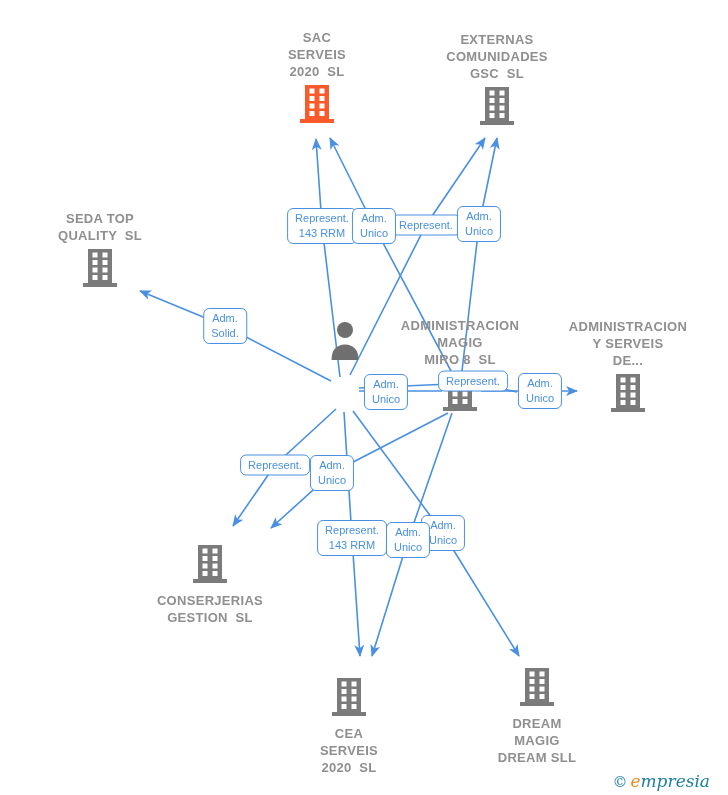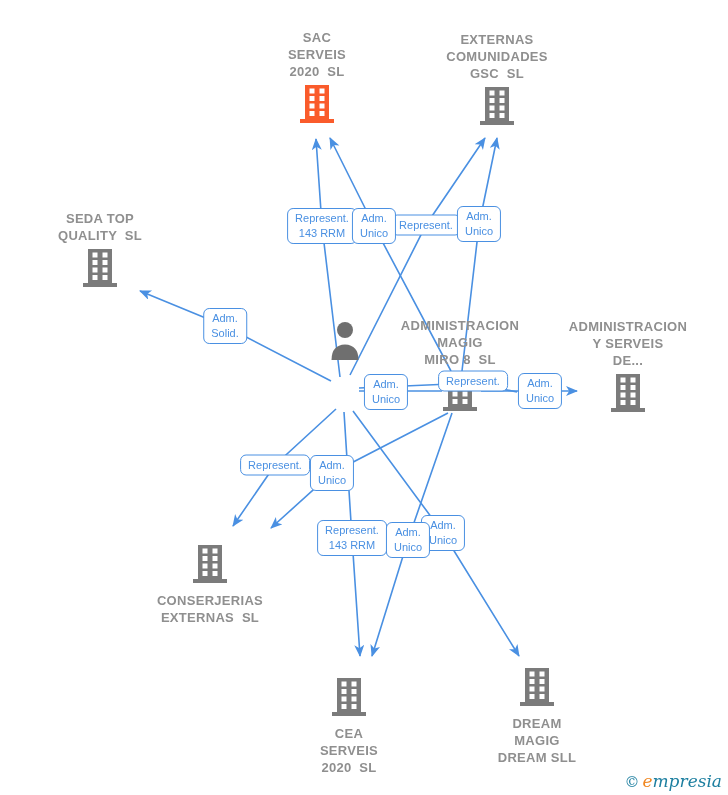--- a/index.html
+++ b/index.html
@@ -15,21 +15,21 @@
     white-space:pre;text-align:center;letter-spacing:.3px;
   }
   .node-gap{height:5px;}
   .edge-label{
     position:absolute;z-index:3;transform:translate(-50%,-50%);
     background:#ffffff;border:1.5px solid #4a90e2;border-radius:6px;
     color:#4a90e2;font-size:11px;line-height:15px;padding:2px 7px;
     text-align:center;white-space:pre;box-sizing:border-box;
   }
   #watermark{
-    position:absolute;right:6px;bottom:4px;z-index:4;
+    position:absolute;right:18px;bottom:4px;z-index:4;
     font-family:"DejaVu Serif",serif;font-style:italic;font-size:17px;
     user-select:none;
     margin-left:32px;
   }
   #watermark .wm-copy{font-style:normal;font-size:15px;margin-right:3px;}
 </style>
 </head>
 <body>
 
 <div id="canvas">
@@ -172,21 +172,21 @@
             <rect x="9.5" y="11" width="5" height="5" fill="#ffffff"></rect>
             <rect x="19.5" y="11" width="5" height="5" fill="#ffffff"></rect>
             <rect x="9.5" y="18.5" width="5" height="5" fill="#ffffff"></rect>
             <rect x="19.5" y="18.5" width="5" height="5" fill="#ffffff"></rect>
             <rect x="9.5" y="26" width="5" height="5" fill="#ffffff"></rect>
             <rect x="19.5" y="26" width="5" height="5" fill="#ffffff"></rect>
           </svg></div>
         <div class="node-gap"></div>
         <div class="node-text">
           <div class="node-line">CONSERJERIAS</div>
-          <div class="node-line">EXTERNAS  SL</div>
+          <div class="node-line">GESTION  SL</div>
         </div>
       </div>
       <div class="node" style="left: 274px; top: 678px;">
         <div><svg width="34" height="38" viewBox="0 0 34 38" aria-hidden="true">
             <rect x="0" y="34" width="34" height="4" fill="#7b7b7b"></rect>
             <rect x="5" y="0" width="24" height="36" fill="#7b7b7b"></rect>
             <rect x="9.5" y="3.5" width="5" height="5" fill="#ffffff"></rect>
             <rect x="19.5" y="3.5" width="5" height="5" fill="#ffffff"></rect>
             <rect x="9.5" y="11" width="5" height="5" fill="#ffffff"></rect>
             <rect x="19.5" y="11" width="5" height="5" fill="#ffffff"></rect>

